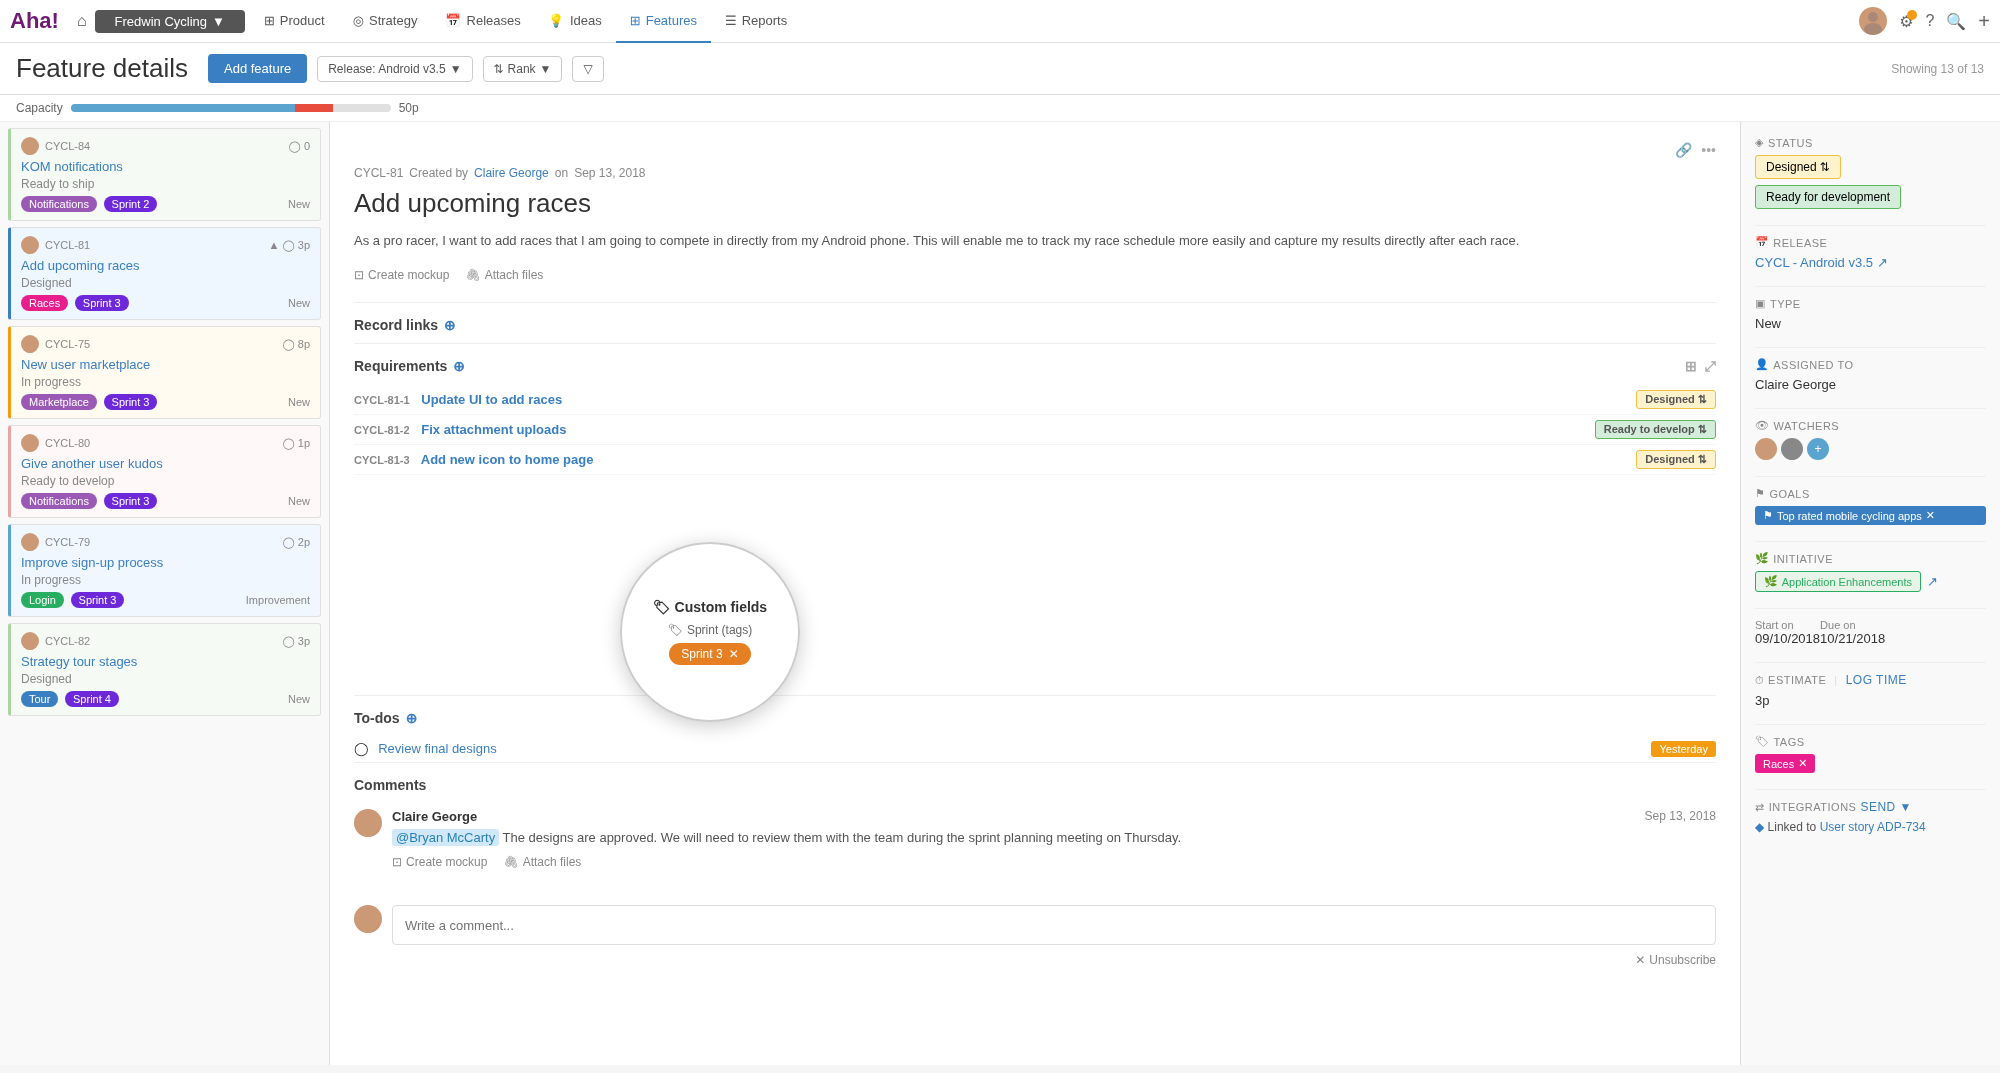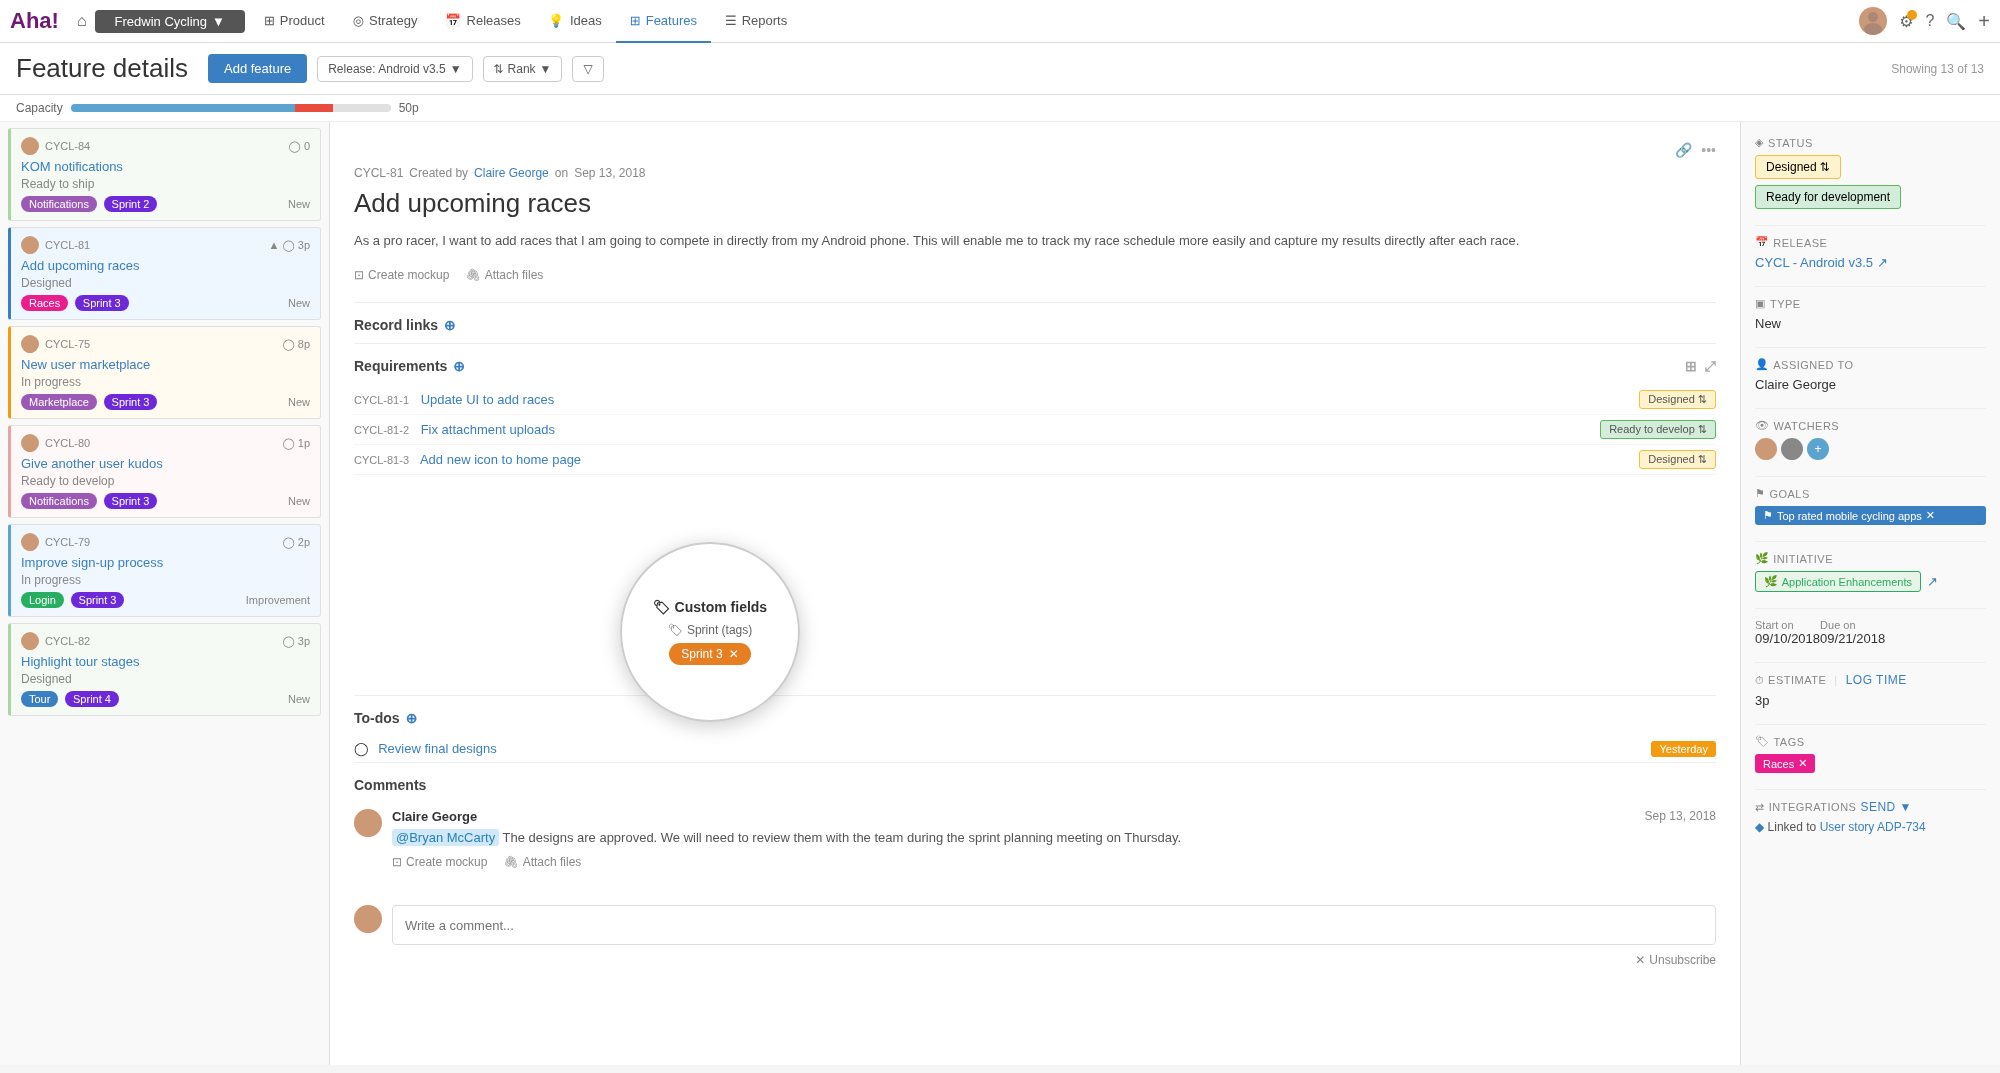--- a/index.html
+++ b/index.html
@@ -65,21 +65,21 @@
     
     .detail-meta { color: #888; font-size: 12px; margin-bottom: 8px; display: flex; align-items: center; gap: 6px; }
     .detail-meta a { color: #3a7fc1; text-decoration: none; }
     .detail-title { font-size: 26px; font-weight: 300; color: #333; margin-bottom: 12px; }
     .detail-desc { color: #555; font-size: 13px; line-height: 1.6; margin-bottom: 16px; }
     .detail-actions { display: flex; gap: 16px; margin-bottom: 20px; }
     .detail-action-btn { color: #888; font-size: 12px; cursor: pointer; display: flex; align-items: center; gap: 4px; }
     .section-title { font-size: 14px; font-weight: 600; color: #444; margin-bottom: 10px; display: flex; align-items: center; gap: 6px; border-top: 1px solid #eee; padding-top: 14px; }
     .record-link { color: #555; font-size: 13px; margin-bottom: 8px; }
     .record-link a { color: #3a7fc1; text-decoration: none; }
-    .requirement-row { display: flex; align-items: center; justify-content: space-between; padding: 5px 0; border-bottom: 1px solid #f5f5f5; font-size: 13px; }
+    .requirement-row { display: flex; align-items: center; justify-content: space-between; padding: 5px 0; border-bottom: 1px solid #f5f5f5; font-size: 13px; font-weight: bold; }
     .req-id { color: #888; font-size: 11px; margin-right: 8px; }
     .req-title { color: #3a7fc1; }
     .req-status { border: 1px solid #ccc; border-radius: 3px; padding: 2px 8px; font-size: 11px; color: #555; display: flex; align-items: center; gap: 3px; }
     .req-status.designed { background: #fff3cd; border-color: #f0c040; }
     .req-status.ready { background: #d4edda; border-color: #5cb85c; }
 
     
     .popup-overlay { position: absolute; top: 420px; left: 290px; z-index: 100; }
     .popup-circle { width: 180px; height: 180px; border-radius: 50%; background: rgba(255,255,255,0.95); border: 2px solid #ccc; box-shadow: 0 4px 20px rgba(0,0,0,0.2); display: flex; flex-direction: column; align-items: center; justify-content: center; padding: 20px; }
     .popup-title { font-size: 14px; font-weight: 600; color: #333; margin-bottom: 8px; display: flex; align-items: center; gap: 4px; }
@@ -330,21 +330,21 @@
       <div class="feature-card-header">
         <div class="card-avatar">
           <svg width="18" height="18" viewBox="0 0 18 18">
               <circle cx="9" cy="6" r="4" fill="#c97"></circle>
               <ellipse cx="9" cy="14" rx="6" ry="4" fill="#c97"></ellipse>
             </svg>
         </div>
         <span class="card-id">CYCL-82</span>
         <span class="card-score">◯ 3p</span>
       </div>
-      <div class="card-title">Highlight tour stages</div>
+      <div class="card-title">Strategy tour stages</div>
       <div class="card-status">Designed</div>
       <div class="card-footer">
         <div>
           <span class="tag blue">Tour</span>
           <span class="tag orange">Sprint 4</span>
         </div>
         <span class="card-new">New</span>
       </div>
     </div>
 
@@ -619,21 +619,21 @@
       <hr class="divider">
 
       <div class="sidebar-section">
         <div class="date-row">
           <div class="date-group">
             <div class="date-label">Start on</div>
             <div class="date-value">09/10/2018</div>
           </div>
           <div class="date-group">
             <div class="date-label">Due on</div>
-            <div class="date-value">09/21/2018</div>
+            <div class="date-value">10/21/2018</div>
           </div>
         </div>
       </div>
 
       <hr class="divider">
 
       <div class="sidebar-section">
         <div class="sidebar-label">
           <span>⏱</span>
           <span>Estimate</span>

